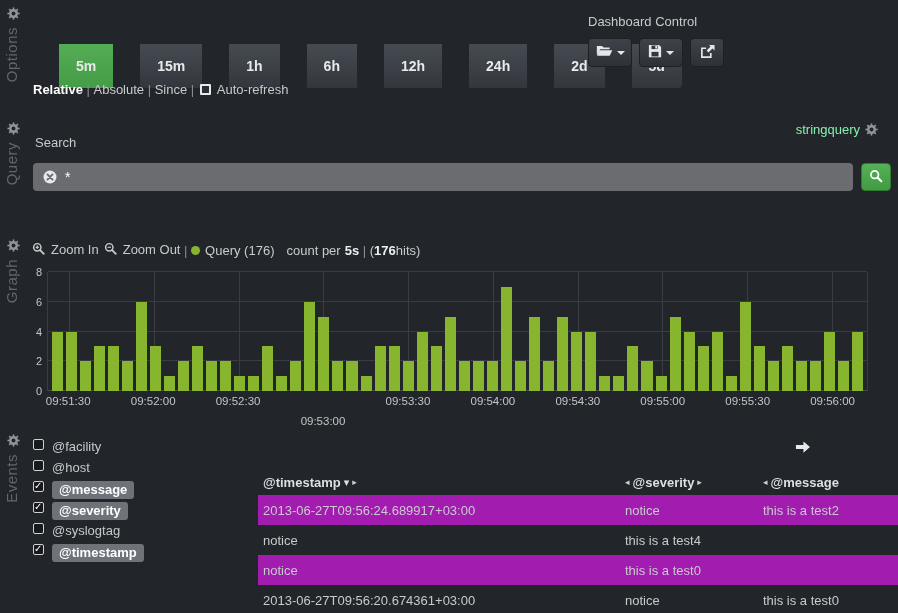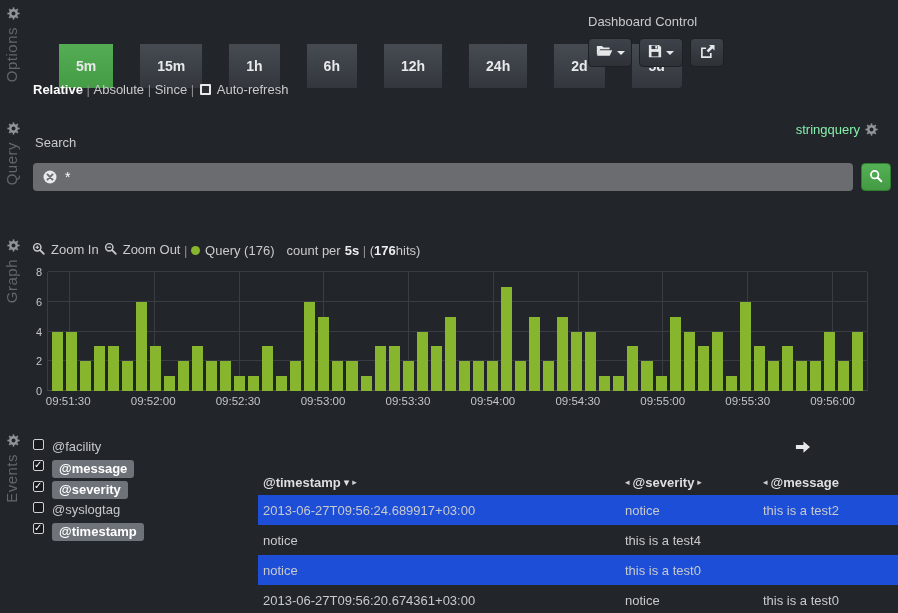--- a/index.html
+++ b/index.html
@@ -119,21 +119,21 @@
   .ehead {
     position:absolute; left:0; top:43px; width:100%; height:24px;
     display:grid; grid-template-columns:362px 138px 1fr;
     font-size:13px; font-weight:bold; color:#dddfe1;
   }
   .ehead .hcell { display:flex; align-items:center; gap:3px; padding-left:5px; cursor:pointer; }
   .glyph { font-family:"DejaVu Sans", sans-serif; }
   .harrow { font-size:9px; color:#cfd1d3; cursor:pointer; }
   .erows { position:absolute; left:0; top:68px; width:100%; }
   .erow { display:grid; grid-template-columns:362px 138px 1fr; height:30px; font-size:13px; color:#c8cacc; cursor:pointer; }
-  .erow.stripe { background:#1d4ed8; }
+  .erow.stripe { background:#a21caf; }
   .ecell { display:flex; align-items:center; padding-left:5px; overflow:hidden; white-space:nowrap; }
 </style>
 </head>
 <body>
 
 <section class="panel" id="options">
   <div class="rail">
     <span class="gear-btn">
       <svg viewBox="0 0 16 16" width="13" height="13">
           <g fill="none" stroke="currentColor">
@@ -406,21 +406,21 @@
         <div class="bar" style="height: 25%; background: rgb(135, 181, 45);"></div>
         <div class="bar" style="height: 50%; background: rgb(135, 181, 45);"></div>
         <div class="bar" style="height: 25%; background: rgb(135, 181, 45);"></div>
         <div class="bar" style="height: 50%; background: rgb(135, 181, 45);"></div>
       </div>
     </div>
   <div class="xlabels" id="xlabels">
       <div class="xlab" style="left: 2.58621%;">09:51:30</div>
       <div class="xlab" style="left: 12.931%;">09:52:00</div>
       <div class="xlab" style="left: 23.2759%;">09:52:30</div>
-      <div class="xlab" style="left: 33.6207%;">09:53:00</div>
+      <div class="xlab" style="left: 33.6207%; margin-top: 20px;">09:53:00</div>
       <div class="xlab" style="left: 43.9655%;">09:53:30</div>
       <div class="xlab" style="left: 54.3103%;">09:54:00</div>
       <div class="xlab" style="left: 64.6552%;">09:54:30</div>
       <div class="xlab" style="left: 75%;">09:55:00</div>
       <div class="xlab" style="left: 85.3448%;">09:55:30</div>
       <div class="xlab" style="left: 95.6897%;">09:56:00</div>
     </div>
 </section>
 
 <section class="panel" id="events">
@@ -442,20 +442,24 @@
           </g>
         </svg>
     </span>
     <span class="rail-label">Events</span>
   </div>
 
   <div class="field-list" id="field-list">
       <div class="field-item">
         <span class="cb"></span>
         <span class="field-label">@facility</span>
+      </div>
+      <div class="field-item">
+        <span class="cb"></span>
+        <span class="field-label">@host</span>
       </div>
       <div class="field-item">
         <span class="cb">
           <span class="check glyph">✓</span>
         </span>
         <span class="field-label badge" style="background: rgb(110, 115, 122);">@message</span>
       </div>
       <div class="field-item">
         <span class="cb">
           <span class="check glyph">✓</span>

